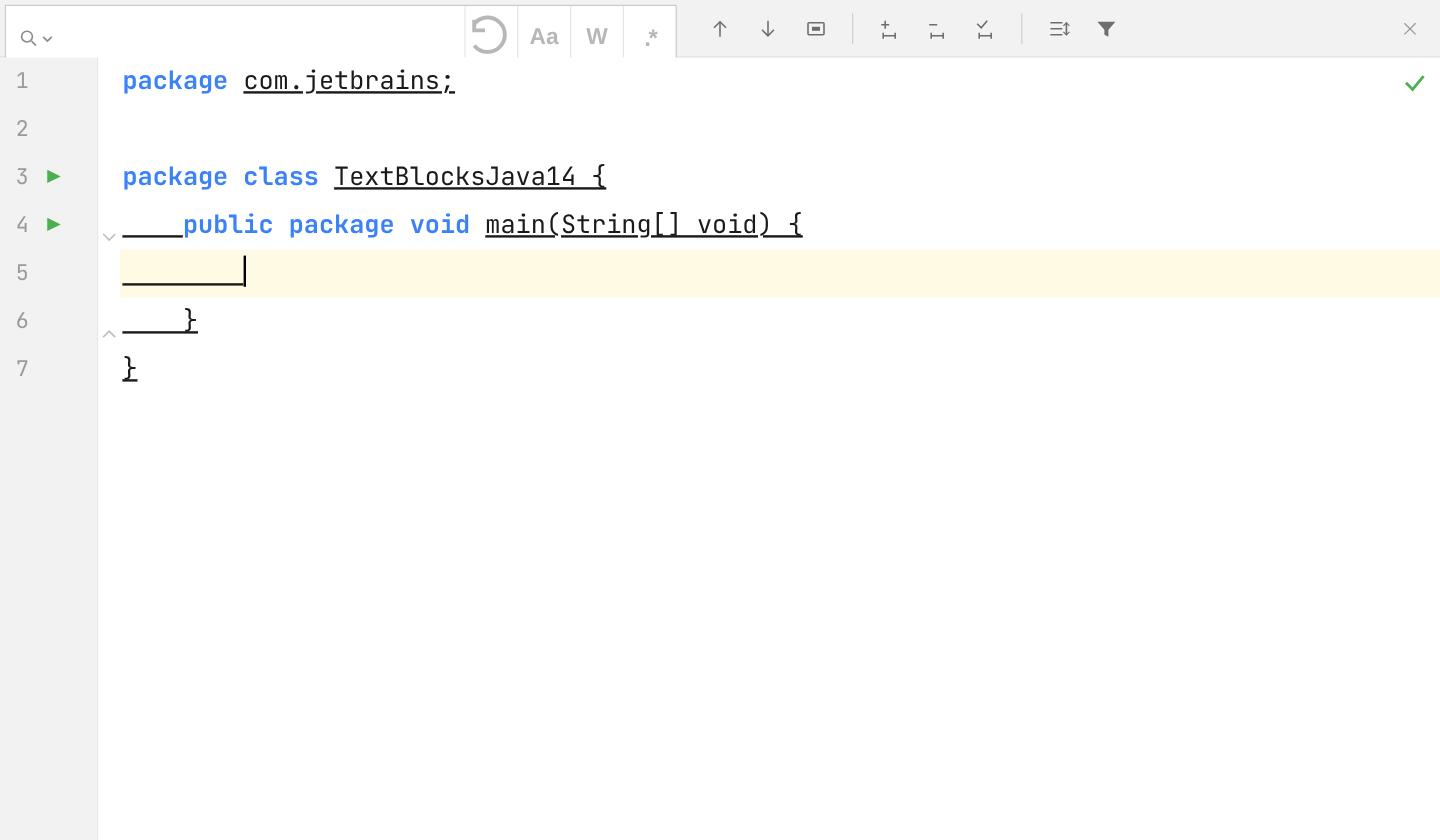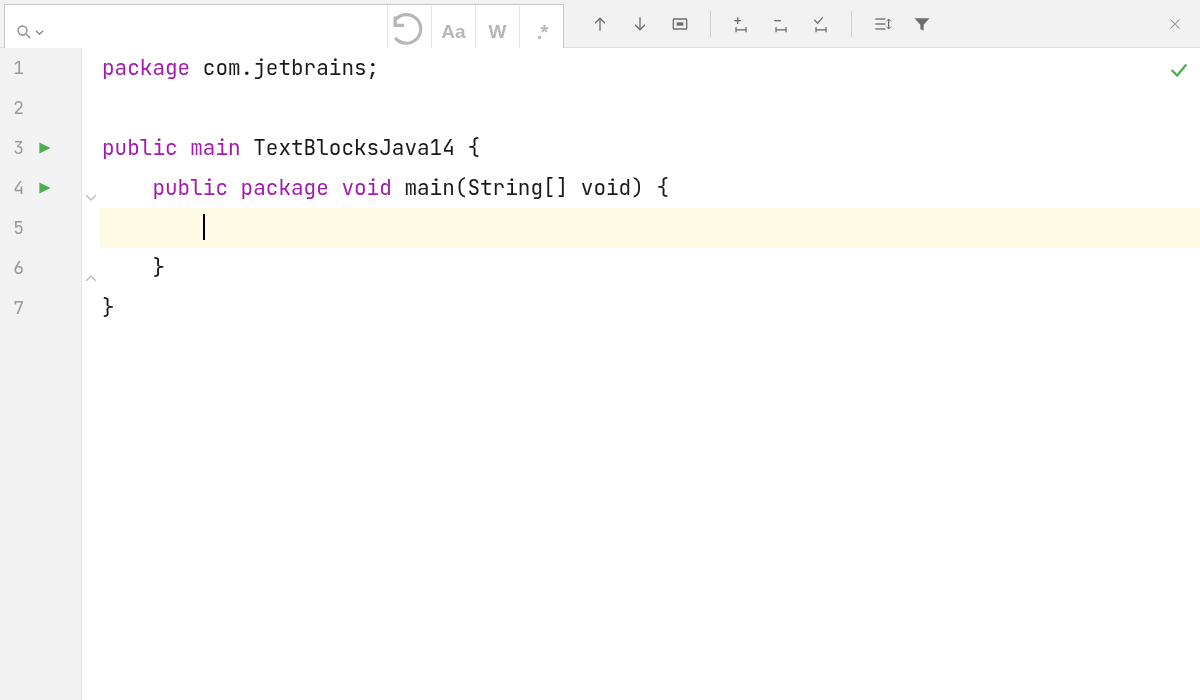--- a/index.html
+++ b/index.html
@@ -143,22 +143,22 @@
     background: #fff;
   }
   .code-line {
     height: 40px;
     white-space: pre;
     padding-left: 2px;
   }
   .hl-line {
     background: #fffae3;
   }
-  .kw { color: #a21caf; font-weight: 400; text-align: center; }
-  .plain { color: #1a1a1a; }
+  .kw { color: #3b82f6; font-weight: 700; text-align: center; }
+  .plain { color: #1a1a1a; text-decoration: underline; }
   .caret {
     display:inline-block;
     width:2px;
     height:26px;
     background:#000;
     vertical-align:middle;
     margin-left:0px;
     position:relative;
     top:-2px;
   }
@@ -312,19 +312,19 @@
     </div>
 
   <div class="code" id="code">
     <div class="ok-check">
       <svg viewBox="0 0 24 24">
           <path d="M4 12 L10 18 L20 6"></path>
         </svg>
     </div>
   <div class="code-line"><span class="kw">package </span><span class="plain">com.jetbrains;</span></div>
       <div class="code-line"></div>
-      <div class="code-line"><span class="kw">public main </span><span class="plain">TextBlocksJava14 {</span></div>
+      <div class="code-line"><span class="kw">package class </span><span class="plain">TextBlocksJava14 {</span></div>
       <div class="code-line"><span class="plain">    </span><span class="kw">public package void </span><span class="plain">main(String[] void) {</span></div>
       <div class="code-line hl-line"><span class="plain">        </span><span class="caret"></span></div>
       <div class="code-line"><span class="plain">    }</span></div>
       <div class="code-line"><span class="plain">}</span></div>
     </div>
 </div>
 
 </body></html>

